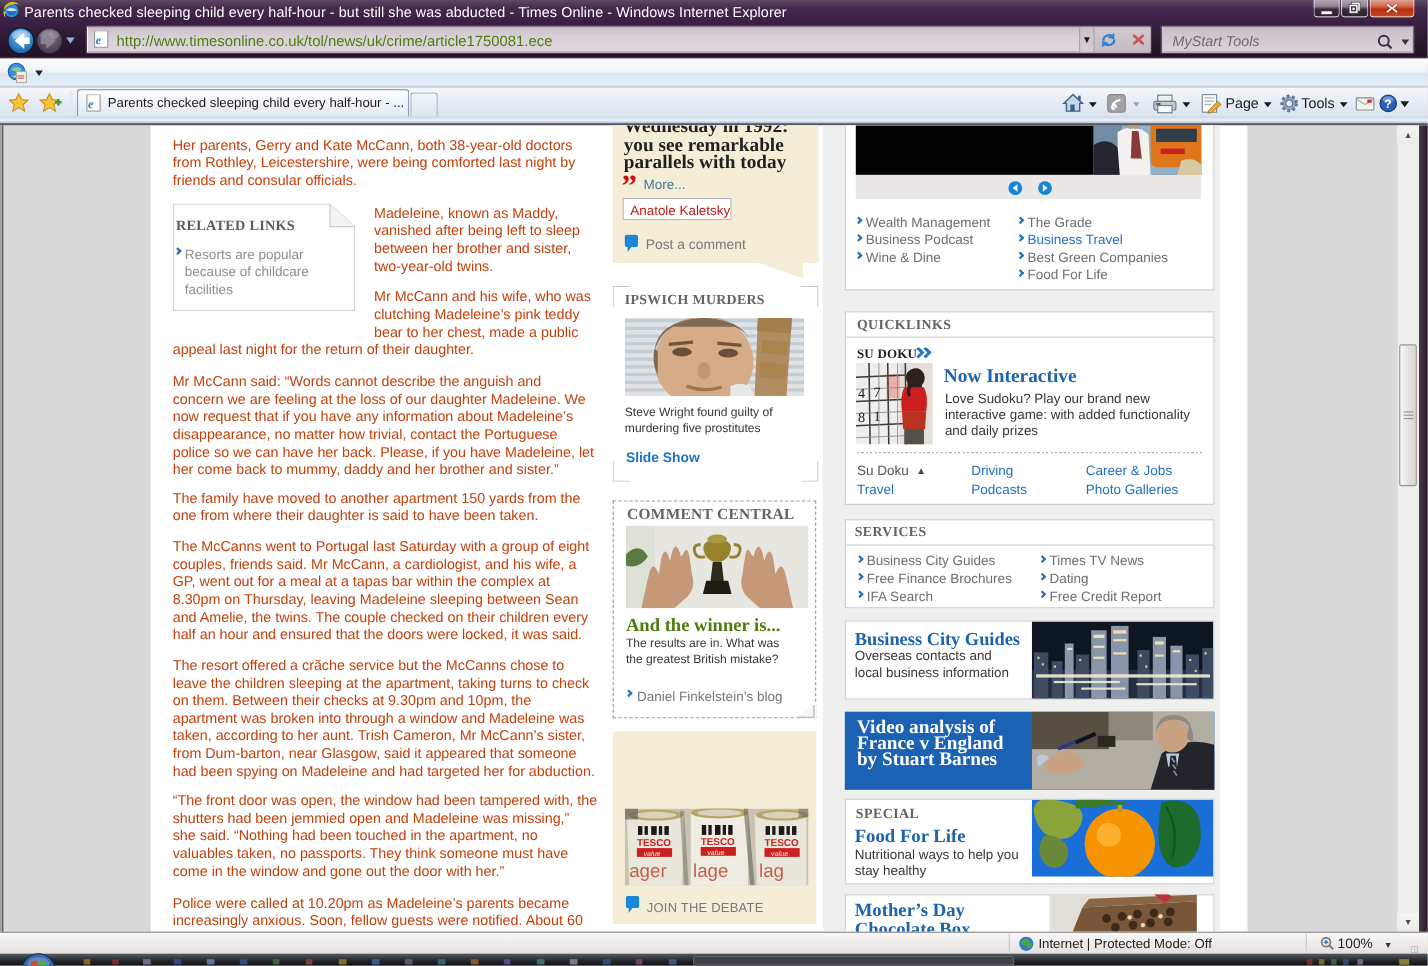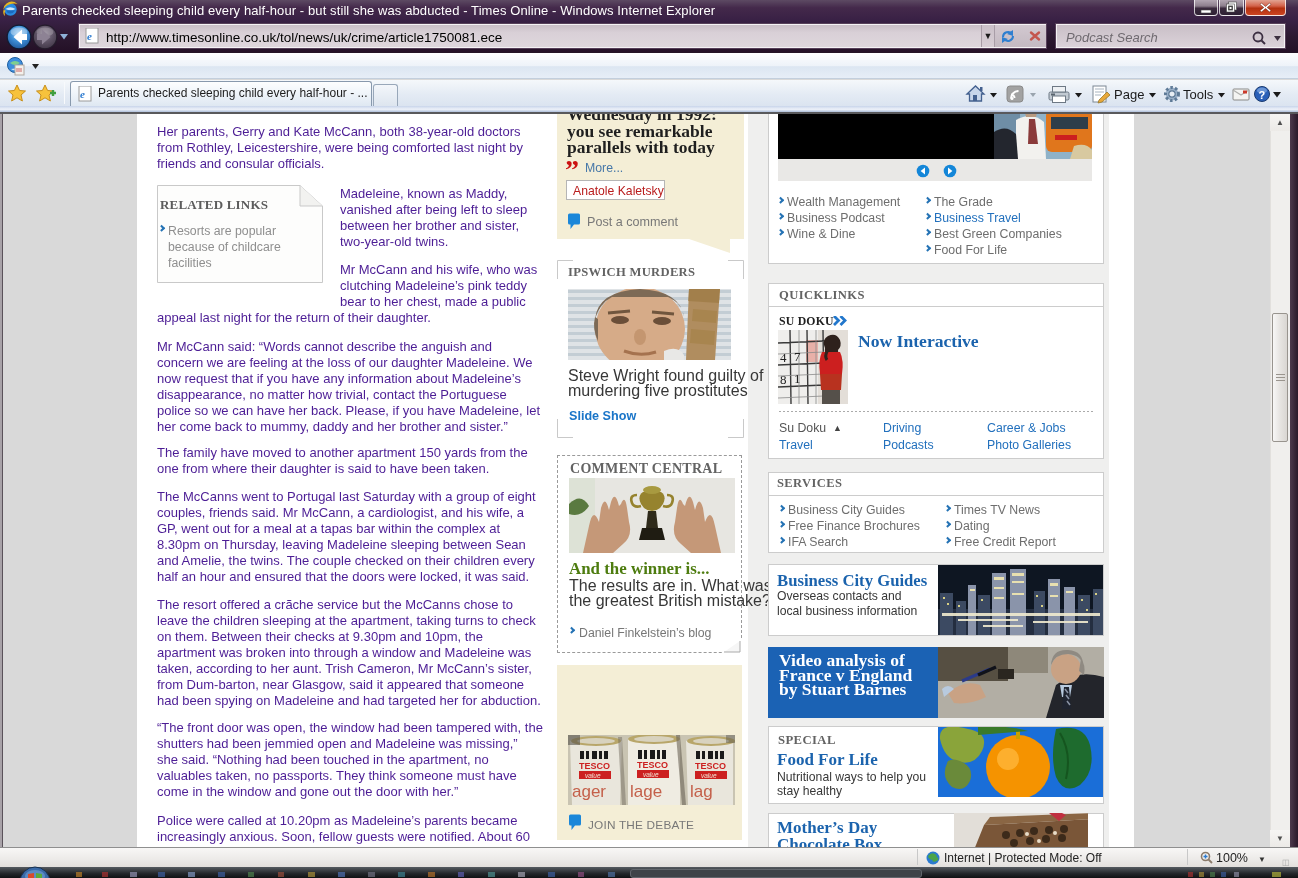--- a/index.html
+++ b/index.html
@@ -6,37 +6,37 @@
 .ab{position:absolute}
 .ser{font-family:"Liberation Serif",serif}
 
 #titlebar{left:0;top:0;width:1298px;height:52px;background:linear-gradient(#5d4a63 0%,#44294b 15%,#382044 40%,#2c1931 70%,#241026 100%)}
 #title{left:22px;top:3px;font-size:13px;color:#fff;letter-spacing:.1px}
 .winbtn{top:0;height:16px;border-radius:0 0 4px 4px;border:1px solid rgba(255,255,255,.75);border-top:none;color:#fff;text-align:center;font-size:10px;line-height:14px}
 #btnmin{left:1194px;width:24px;background:linear-gradient(#b2a6b2 0%,#8d7f8d 40%,#3a2a3e 55%,#2e2033 100%)}
 #btnmax{left:1219px;width:25px;background:linear-gradient(#b2a6b2 0%,#8d7f8d 40%,#3a2a3e 55%,#2e2033 100%)}
 #btncls{left:1245px;width:41px;background:linear-gradient(#e2a392 0%,#d3624a 40%,#b3300f 55%,#cc4422 100%)}
 #addrfield{left:79px;top:24px;width:967px;height:24px;background:linear-gradient(#c9bfc7,#d9d0d7 35%,#ded6dc);border:1px solid #f4f2f4;outline:1px solid #57405a;font-size:13px;color:#111}
-#addrtxt{left:28px;top:3px;font-size:13.5px;color:#000000}
+#addrtxt{left:28px;top:3px;font-size:13.5px;color:#4d7c0f}
 #addrdrop{left:981px;top:25px;width:13px;height:22px;background:linear-gradient(#cac0c8,#d8cfd6);border-left:1px solid #a89da7;color:#1a1a1a;font-size:9px;text-align:center;line-height:22px}
 #rfstop{left:994px;top:25px;width:52px;height:22px;background:linear-gradient(#d2c8d0,#c4bac2);border-left:1px solid #a89da7}
 #searchbox{left:1056px;top:24px;width:229px;height:24px;background:linear-gradient(#c9bfc7,#dbd2d9);border:1px solid #f4f2f4;outline:1px solid #57405a;color:#6b6b6b}
 #cmdbar{left:0;top:52px;width:1298px;height:27px;background:linear-gradient(#fdfdfe,#eef3f9 50%,#dce6f2 55%,#e7eef7);border-top:1px solid #241325;border-bottom:1px solid #c3cfdd}
 #tabrow{left:0;top:80px;width:1298px;height:26px;background:linear-gradient(#f5f8fb,#e4ebf4 55%,#dbe4f0)}
 #bluestrip{left:0;top:106px;width:1298px;height:6px;background:linear-gradient(#c8d4ea,#eef2f9 55%,#aebfdb)}
 #darkline{left:0;top:112px;width:1298px;height:2px;background:#59595c}
 #tab{left:70px;top:81px;width:302px;height:25px;background:linear-gradient(#fdfeff,#f0f5fa 45%,#dfe8f2);border:1px solid #8899ad;border-bottom:none;border-radius:3px 3px 0 0}
 #tabtxt{left:28px;top:6px;font-size:12px;color:#1c1c1c}
 #tabstub{left:373px;top:84px;width:25px;height:22px;background:linear-gradient(#f3f6fa,#dde5ef);border:1px solid #98a7b9;border-bottom:none;border-radius:3px 3px 0 0}
 
 #vp{left:0;top:114px;width:1298px;height:733px;background:#d9d9d9;overflow:hidden}
 #page{position:absolute;left:137px;top:0;width:997px;height:733px;background:#fff}
 #rail{position:absolute;left:748px;top:0;width:361px;height:733px;background:#efefee}
-.p{position:absolute;font-size:13px;line-height:16px;color:#4c1d95}
-.cap{position:absolute;font-size:16px;line-height:15px;color:#373737}
+.p{position:absolute;font-size:13px;line-height:16px;color:#c2410c}
+.cap{position:absolute;font-size:11px;line-height:15px;color:#373737}
 .box{position:absolute;background:#fff;border:1px solid #ccc}
 .hdr{position:absolute;font-family:"Liberation Serif",serif;font-weight:bold;color:#636363;font-size:14.5px;letter-spacing:0}
 .arr{position:absolute;width:4.5px;height:4.5px;border:solid #2573b5;border-width:0 2.4px 2.4px 0;transform:rotate(-45deg)}
 .glink{position:absolute;font-size:12.3px;color:#6e6e6e;line-height:16px}
 .blink{position:absolute;font-size:12.3px;color:#2270bd;line-height:16px}
 
 #sbtrack{position:absolute;left:1270px;top:0;width:20px;height:733px;background:#f0efed;border-left:1px solid #e2e0dd}
 .sbbtn{position:absolute;left:1270px;width:20px;height:17px;background:linear-gradient(#f6f5f3,#eceae7);text-align:center;color:#505050;font-size:8px;line-height:17px}
 #sbthumb{position:absolute;left:1272px;top:199px;width:16px;height:129px;background:linear-gradient(90deg,#f8f7f6,#e8e6e3 45%,#d9d6d2);border:1px solid #98948e;border-radius:2px}
 
@@ -94,21 +94,21 @@
 <div class="ab" id="addrdrop">▼</div>
 <div class="ab" id="rfstop"></div>
 <svg class="ab" style="left:1000px;top:29px" width="44" height="15" viewBox="0 0 44 15">
  <path d="M3 8 a5 5 0 0 1 9-3" stroke="#2f7fd0" stroke-width="2" fill="none"></path>
     <path d="M13 1 L13 7 L7 5 Z" fill="#2f7fd0"></path>
  <path d="M13 7 a5 5 0 0 1-9 3" stroke="#2f7fd0" stroke-width="2" fill="none"></path>
     <path d="M2 14 L2 8 L8 10 Z" fill="#2f7fd0"></path>
  <path d="M31 3.5 L39 10.5 M39 3.5 L31 10.5" stroke="#c4564e" stroke-width="2.4" stroke-linecap="round"></path>
 </svg>
 <div class="ab" id="searchbox"></div>
-<div class="ab" style="left:1066px;top:30px;font-size:13px;font-style:italic;color:#6f6a70">Podcast Search</div>
+<div class="ab" style="left:1066px;top:30px;font-size:13px;font-style:italic;color:#6f6a70">MyStart Tools</div>
 <svg class="ab" style="left:1250px;top:30px" width="34" height="16" viewBox="0 0 34 16">
     <circle cx="8" cy="7" r="4.5" fill="none" stroke="#3c2f42" stroke-width="1.8"></circle>
     <line x1="11.5" y1="10.5" x2="15" y2="14" stroke="#3c2f42" stroke-width="2"></line>
     <path d="M24 6 L31 6 L27.5 11 Z" fill="#3c3040"></path>
   </svg>
 <div class="ab" id="cmdbar"></div>
 <svg class="ab" style="left:6px;top:56px" width="34" height="20" viewBox="0 0 34 20">
  <circle cx="9" cy="9" r="7.5" fill="#3f8edd" stroke="#1d5ea0"></circle>
     <path d="M4 7 Q9 3 14 7 Q9 11 4 7" fill="#7fd08f"></path>
     <path d="M5 13 Q9 16 13 12" fill="#cfe8f8"></path>
@@ -386,20 +386,21 @@
         <text x="2" y="54">8</text>
         <text x="16" y="53">1</text>
       </g>
 <path d="M47 18 Q43 10 50 6 Q58 2 62 10 Q64 16 60 20 L62 44 L46 44 Z" fill="#2e211c"></path>
 <path d="M44 22 Q40 30 42 44 L64 44 Q66 30 62 22 Z" fill="#cc1f1f"></path>
 <path d="M42 44 L64 44 L63 60 L43 60 Z" fill="#b8321f"></path>
 <path d="M44 60 L62 60 L62 74 L44 74 Z" fill="#55504a"></path>
 <path d="M50 20 Q46 26 49 30" stroke="#2e211c" stroke-width="3" fill="none"></path>
 </svg>
 <div class="ab ser" style="left:858px;top:217px;font-size:17.6px;font-weight:bold;color:#1b63ad">Now Interactive</div>
+<div class="cap" style="left:859px;top:241px;font-size:12.2px;line-height:14.6px">Love Sudoku? Play our brand new<br>interactive game: with added functionality<br>and daily prizes</div>
 <div class="ab" style="left:779px;top:297px;width:315px;height:1px;background:repeating-linear-gradient(90deg,#aaa 0 2px,#fff 2px 4px)"></div>
 <div class="glink" style="left:779px;top:306px;color:#555">Su Doku</div>
 <div class="ab" style="left:833px;top:309px;font-size:9px;color:#444">▲</div>
 <div class="blink" style="left:883px;top:306px">Driving</div>
 <div class="blink" style="left:987px;top:306px">Career &amp; Jobs</div>
 <div class="blink" style="left:779px;top:323px">Travel</div>
 <div class="blink" style="left:883px;top:323px">Podcasts</div>
 <div class="blink" style="left:987px;top:323px">Photo Galleries</div>
 
 <div class="box" style="left:768px;top:358px;width:336px;height:81px"></div>

